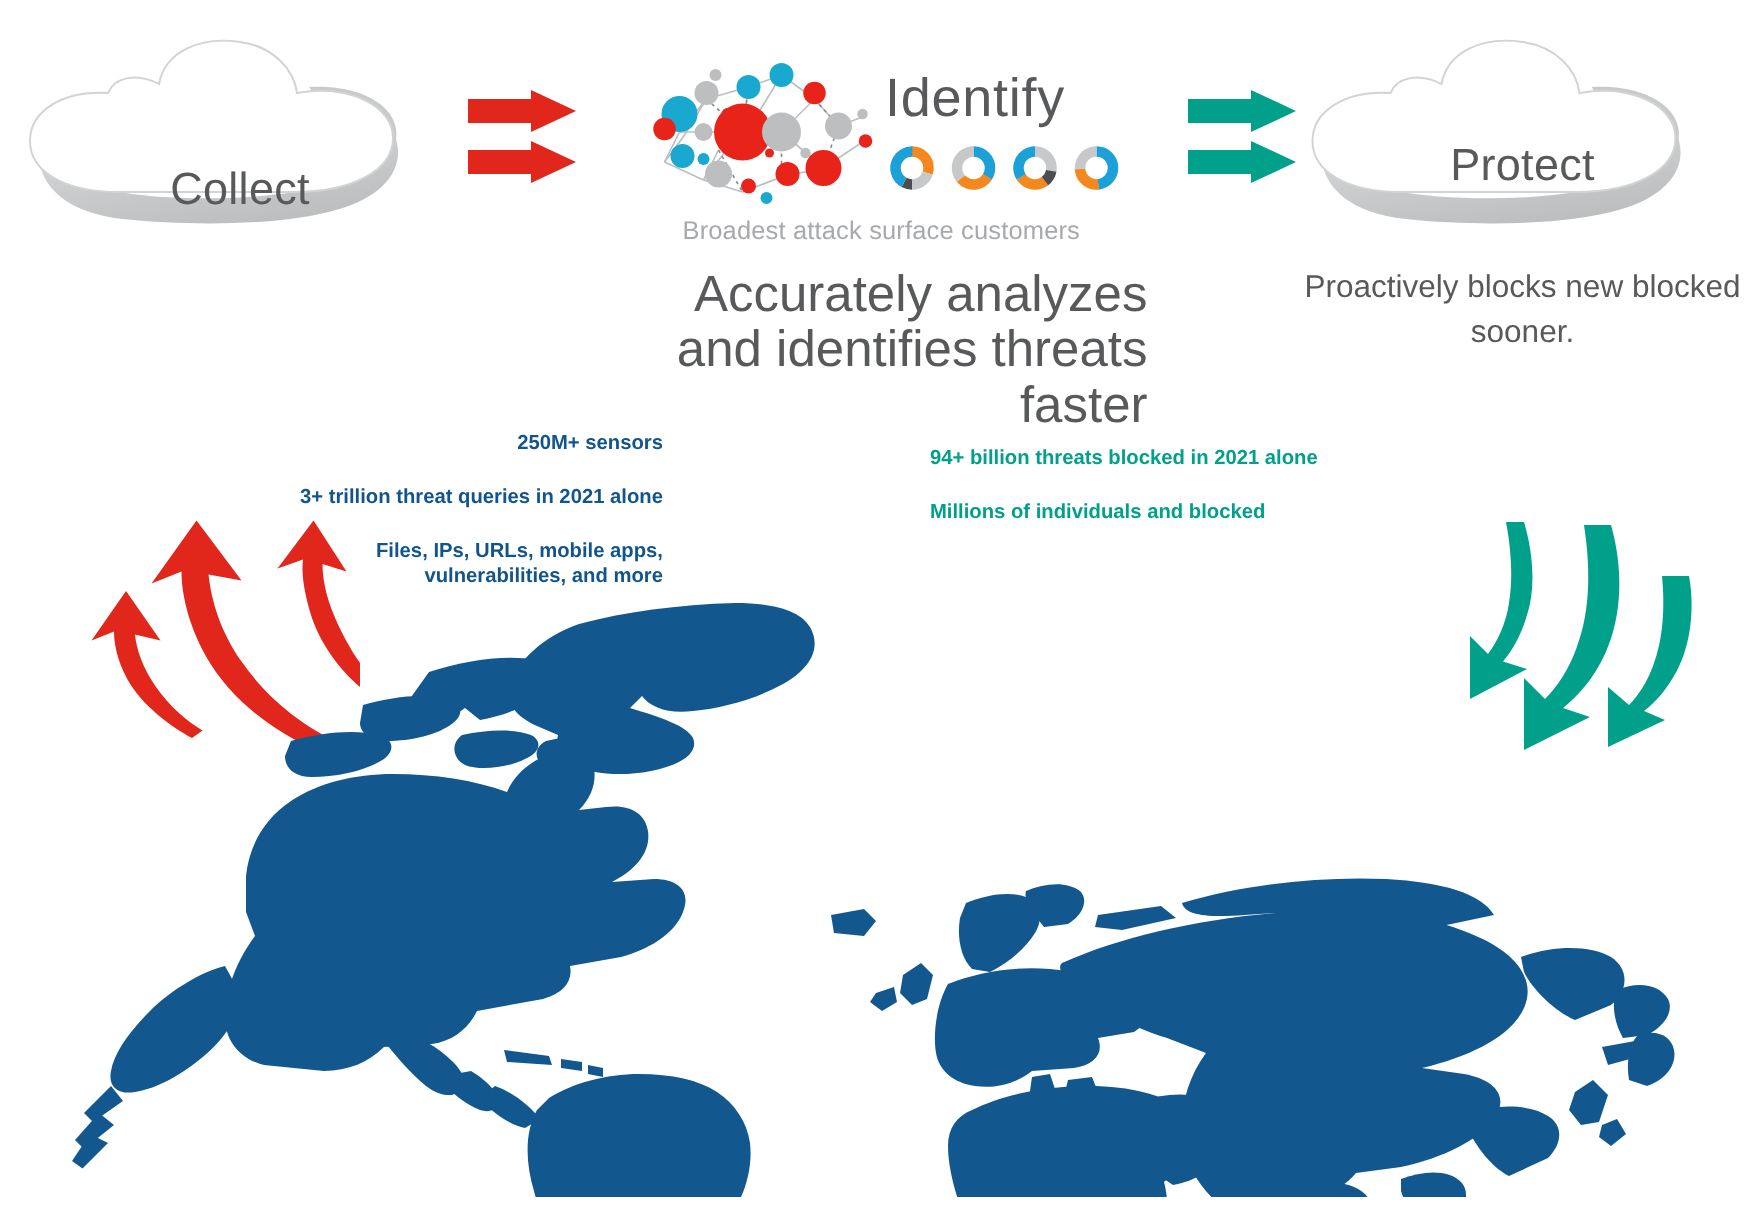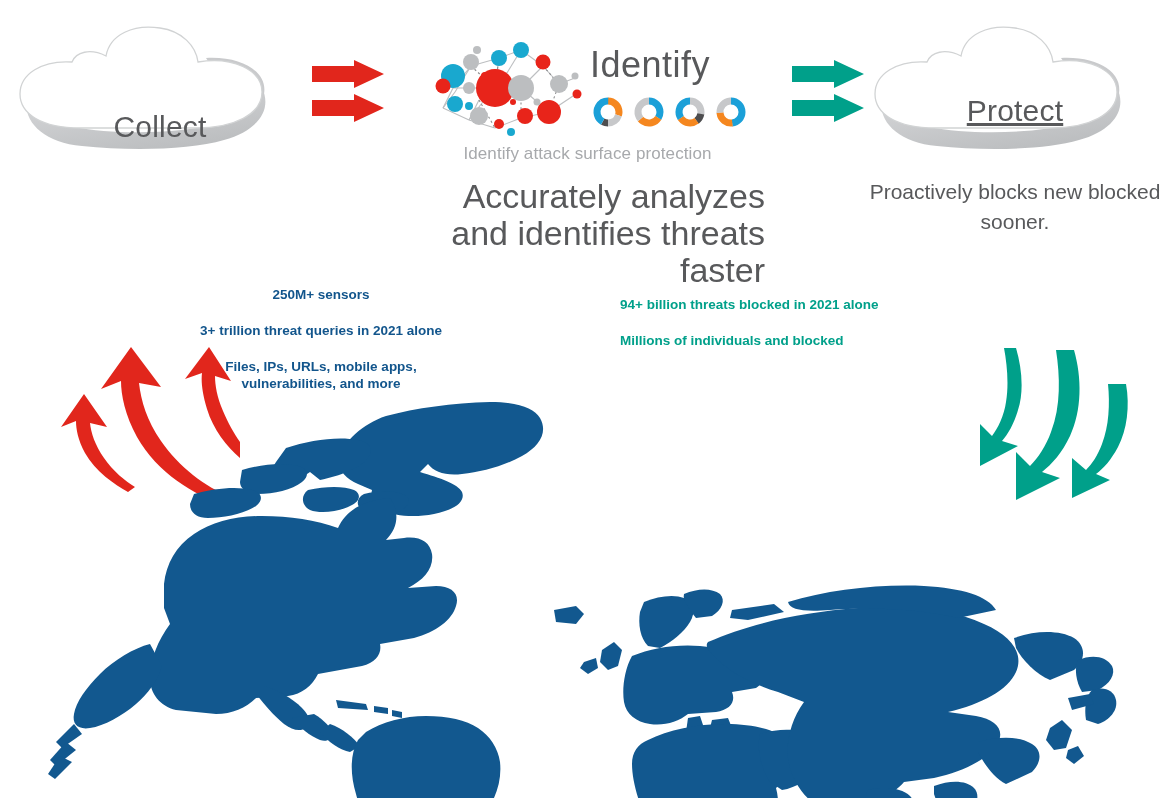--- a/index.html
+++ b/index.html
@@ -25,21 +25,21 @@
   .cloud-label{
     position:absolute;
     left:0;top:0;width:300px;
     text-align:center;
     font-size:30px;
     color:#58595b;
     letter-spacing:.2px;
     pointer-events:none;
   }
   .cloud-wrap.left .cloud-label{top:60px;margin-top:28px;}
-  .cloud-wrap.right .cloud-label{top:72px;text-decoration:underline;}
+  .cloud-wrap.right .cloud-label{top:72px;}
 
   .cloud-caption{
     position:absolute;
     left:0;
     width:300px;
     text-align:center;
     font-size:21px;
     line-height:30px;
     color:#58595b;
   }
@@ -63,21 +63,21 @@
     position:absolute;left:0;top:116px;width:345px;text-align:center;
     font-size:17px;color:#a7a9ac;letter-spacing:.1px;
   }
   .centre-caption{
     position:absolute;left:-5px;top:150px;width:355px;text-align:right;
     font-size:34px;line-height:37px;color:#58595b;
   }
 
   
   .stats{position:absolute;}
-  .stats.left{left:200px;top:286px;text-align:center;}
+  .stats.left{left:200px;top:286px;text-align:right;}
   .stats.right{left:620px;top:296px;width:345px;}
   .stat-line{
     font-size:13.5px;
     font-weight:bold;
     line-height:17px;
     margin-bottom:19px;
     white-space:pre-line;
   }
   .stats.left .stat-line{color:#12558c;}
   .stats.right .stat-line{color:#00a08a;}
@@ -219,21 +219,21 @@
       </svg>
       <svg width="32" height="32" viewBox="0 0 32 32">
         <g transform="translate(16,16)" fill="none" stroke-width="7">
           <circle r="11" stroke="#1ba0d8" stroke-dasharray="33.2 35.9" transform="rotate(-90)"></circle>
           <circle r="11" stroke="#f5871f" stroke-dasharray="18 51.1" transform="rotate(83)"></circle>
           <circle r="11" stroke="#c7c8ca" stroke-dasharray="18 51.1" transform="rotate(176)"></circle>
         </g>
       </svg>
     </div>
 
-    <div class="tagline">Identify attack surface protection</div>
+    <div class="tagline">Broadest attack surface customers</div>
     <div class="centre-caption">Accurately analyzes and
 identifies threats faster</div>
   </div>
 
   <div class="dbl-arrow green">
     <svg width="78" height="66" viewBox="0 0 78 66">
       <g fill="#00a08a">
         <path d="M2 8 H44 V2 L74 16 L44 30 V24 H2 Z"></path>
         <path d="M2 42 H44 V36 L74 50 L44 64 V58 H2 Z"></path>
       </g>

